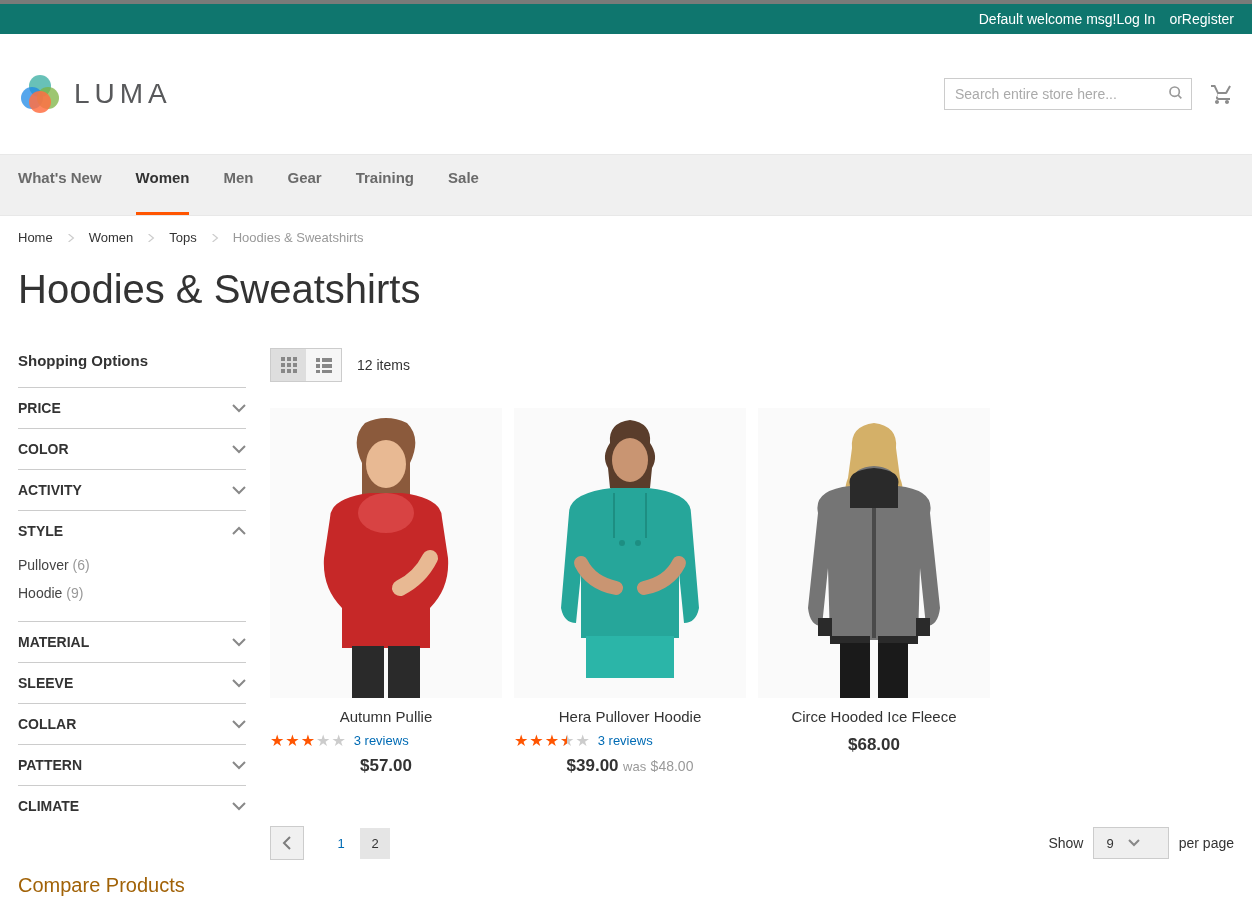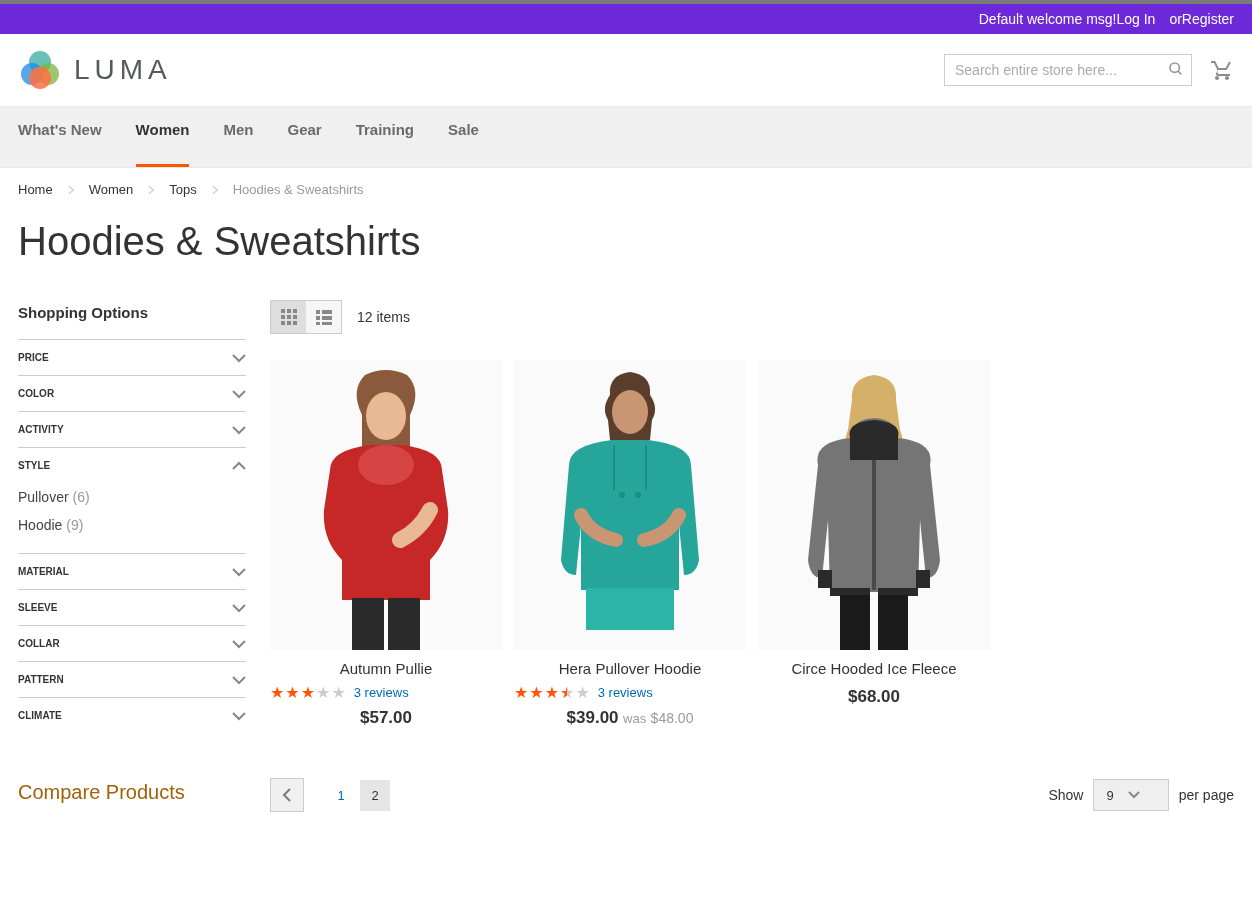--- a/index.html
+++ b/index.html
@@ -1,20 +1,20 @@
 <!DOCTYPE html>
 <html><head>
 <meta charset="utf-8">
 <style>
 * { box-sizing: border-box; margin: 0; padding: 0; }
 body { font-family: Helvetica, Arial, sans-serif; width: 1252px; background: #fff; color: #333; }
-.top-bar { background: #6d28d9; height: 34px; border-top: 4px solid #797b79; display: flex; justify-content: flex-end; align-items: center; padding-right: 18px; font-size: 14px; color: #fff; }
+.top-bar { background: #0f766e; height: 34px; border-top: 4px solid #797b79; display: flex; justify-content: flex-end; align-items: center; padding-right: 18px; font-size: 14px; color: #fff; }
 .top-bar span { margin-left: 14px; }
 .top-bar a { color: #fff; text-decoration: none; cursor: pointer; }
-.header-main { display: flex; align-items: center; padding: 20px 18px 20px 18px; height: 72px; }
+.header-main { display: flex; align-items: center; padding: 20px 18px 20px 18px; height: 120px; }
 .logo { display: flex; align-items: center; gap: 12px; }
 .logo-text { font-size: 28px; letter-spacing: 5px; font-weight: 500; color: #58595b; }
 .header-right { margin-left: auto; display: flex; align-items: center; gap: 18px; }
 .search-wrap { position: relative; width: 248px; }
 .search-input { width: 100%; height: 32px; border: 1px solid #ccc; padding: 0 34px 0 10px; font-size: 14px; color: #555; }
 .search-input::placeholder { color: #aaa; }
 .search-icon { position: absolute; right: 8px; top: 7px; color: #999; }
 .cart-icon { color: #8c8c8c; }
 .nav-bar { background: #f0f0f0; border-top: 1px solid #e8e8e8; border-bottom: 1px solid #e8e8e8; padding: 0 18px; display: flex; height: 62px; }
 .nav-item { padding: 14px 0; margin-right: 34px; font-weight: 600; color: #6a6a6a; font-size: 15px; cursor: pointer; }
@@ -22,21 +22,21 @@
 .breadcrumbs { padding: 14px 18px; font-size: 13px; color: #333; display: flex; align-items: center; gap: 14px; }
 .breadcrumbs .sep { color: #ccc; }
 .breadcrumbs .current { color: #999; }
 .breadcrumbs .bc-link { cursor: pointer; }
 .page-title { font-size: 40px; font-weight: 300; color: #333; padding: 8px 18px 30px; }
 .columns { display: flex; padding: 0 18px; gap: 24px; }
 .sidebar { width: 228px; flex-shrink: 0; }
 .shopping-options { font-weight: 600; font-size: 15px; color: #333; padding: 10px 0 18px; }
 .filter-item { border-top: 1px solid #ccc; padding: 12px 0; display: flex; justify-content: space-between; align-items: center; cursor: pointer; }
 .filter-item:last-of-type { border-bottom: 1px solid #ccc; }
-.filter-label { font-weight: 600; font-size: 10px; text-transform: uppercase; }
+.filter-label { font-weight: 600; font-size: 14px; text-transform: uppercase; }
 .filter-option { font-size: 14px; padding: 6px 0; color: #444; cursor: pointer; }
 .filter-option .count { color: #999; }
 .compare-title { font-size: 20px; font-weight: 300; color: #a16207; padding-top: 48px; }
 .main { flex: 1; }
 .toolbar { display: flex; align-items: center; padding: 6px 0 16px; }
 .view-modes { border: 1px solid #ccc; display: flex; }
 .view-btn { width: 35px; height: 32px; display: flex; align-items: center; justify-content: center; background: #f6f6f6; cursor: pointer; }
 .view-btn.active { background: #dedede; }
 .item-count { margin-left: 15px; font-size: 14px; color: #333; }
 .sort-wrap { margin-left: auto; display: flex; align-items: center; gap: 10px; font-size: 14px; }

